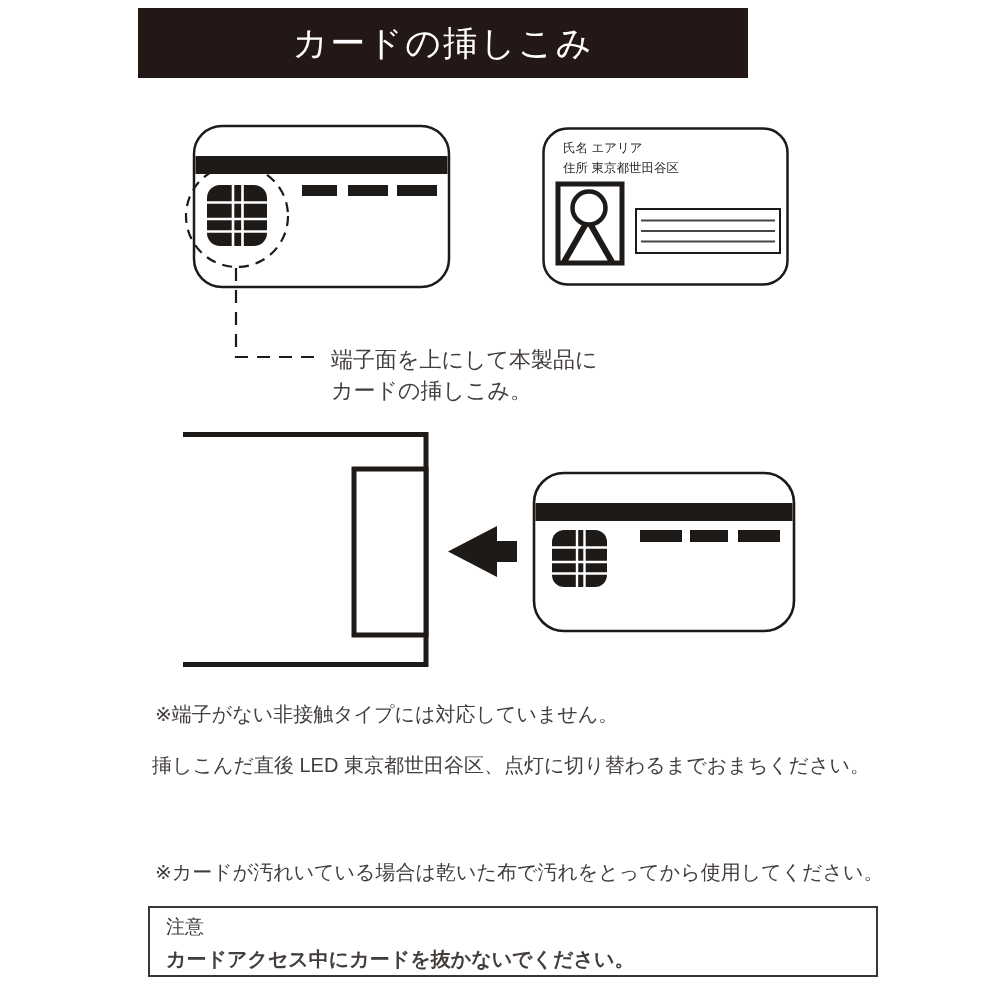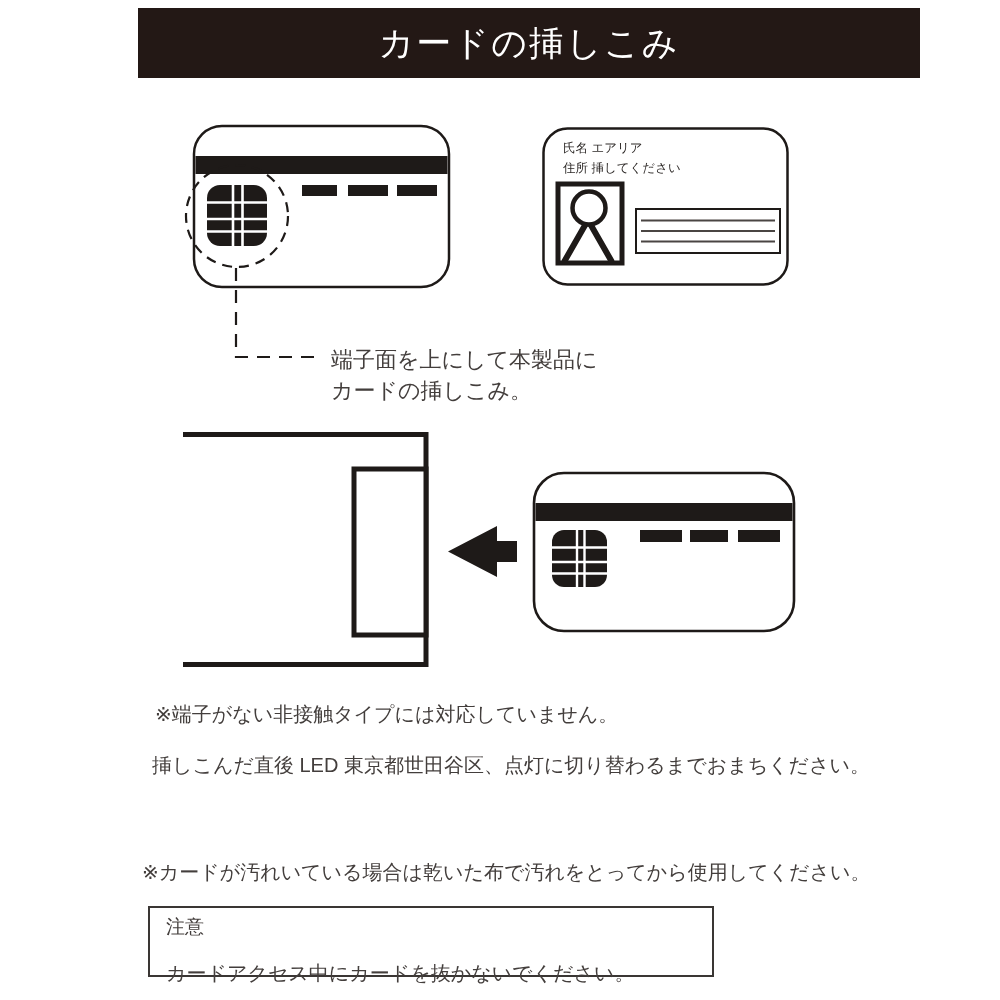--- a/index.html
+++ b/index.html
@@ -4,41 +4,41 @@
 <style>
   html,body{margin:0;padding:0;}
   body{
     width:1000px;height:1000px;position:relative;background:#ffffff;
     font-family:"Liberation Sans","DejaVu Sans",sans-serif;
     color:#433e3c;overflow:hidden;
   }
   .abs{position:absolute;}
 
   #header-bar{
-    left:138px;top:8px;width:782px;height:70px;background:#231815;
+    left:138px;top:8px;width:610px;height:70px;background:#231815;
     display:flex;align-items:center;justify-content:center;
   }
   #header-title{color:#ffffff;font-size:35px;letter-spacing:2px;}
 
   #diagram-svg{position:absolute;left:0;top:0;width:1000px;height:1000px;overflow:visible;}
 
   #idcard-text{left:563px;top:138px;font-size:12.5px;line-height:20px;color:#2e2a28;}
   #caption{left:331px;top:344px;font-size:22px;line-height:31px;color:#433e3c;}
 
   .note{font-size:20px;color:#433e3c;white-space:nowrap;}
   #note1{left:155px;top:701px;}
   #para{left:152px;top:751px;font-size:20px;line-height:28.5px;color:#433e3c;white-space:nowrap;}
-  #note2{left:142px;top:859px;}
+  #note2{left:155px;top:859px;}
 
   #caution-box{
-    left:148px;top:906px;width:566px;height:71px;border:2.5px solid #3a3634;
+    left:148px;top:906px;width:730px;height:71px;border:2.5px solid #3a3634;
     box-sizing:border-box;padding:6px 10px 0 16px;
   }
   #caution-title{font-size:19px;}
-  #caution-body{font-size:20px;margin-top:20px;white-space:nowrap;}
+  #caution-body{font-size:20px;margin-top:6px;white-space:nowrap;font-weight:bold;}
 </style>
 </head>
 <body>
 
 <div id="header-bar" class="abs">
   <span id="header-title">カードの挿しこみ</span>
 </div>
 
 <svg id="diagram-svg" viewBox="0 0 1000 1000">
 
@@ -90,21 +90,21 @@
     <g>
       <rect x="640" y="530" width="42" height="12" fill="#1e1a18"></rect>
       <rect x="690" y="530" width="38" height="12" fill="#1e1a18"></rect>
       <rect x="738" y="530" width="42" height="12" fill="#1e1a18"></rect>
     </g>
   </g>
 </svg>
 
 <div id="idcard-text" class="abs">
   <div>氏名 エアリア</div>
-  <div>住所 挿してください</div>
+  <div>住所 東京都世田谷区</div>
 </div>
 
 <div id="caption" class="abs">
   <div>端子面を上にして本製品に</div>
   <div>カードの挿しこみ。</div>
 </div>
 
 <div id="note1" class="abs note">※端子がない非接触タイプには対応していません。</div>
 
 <div id="para" class="abs">

